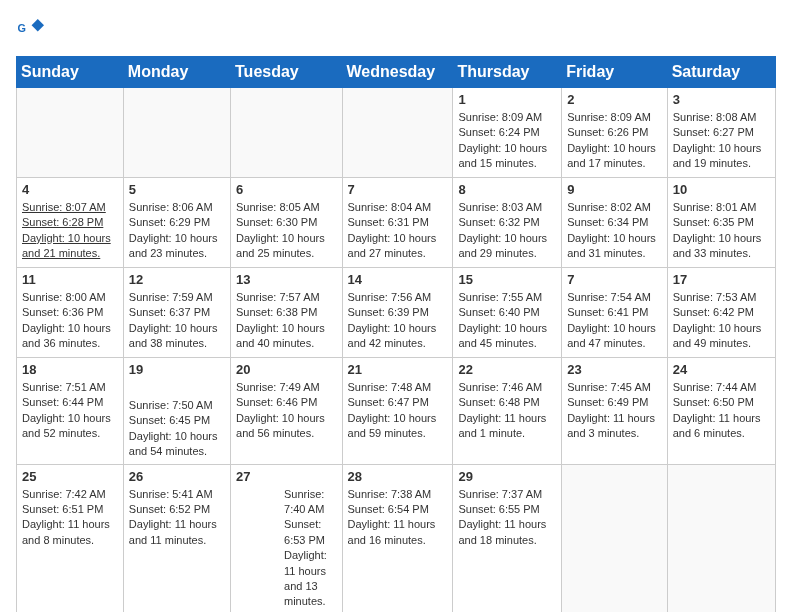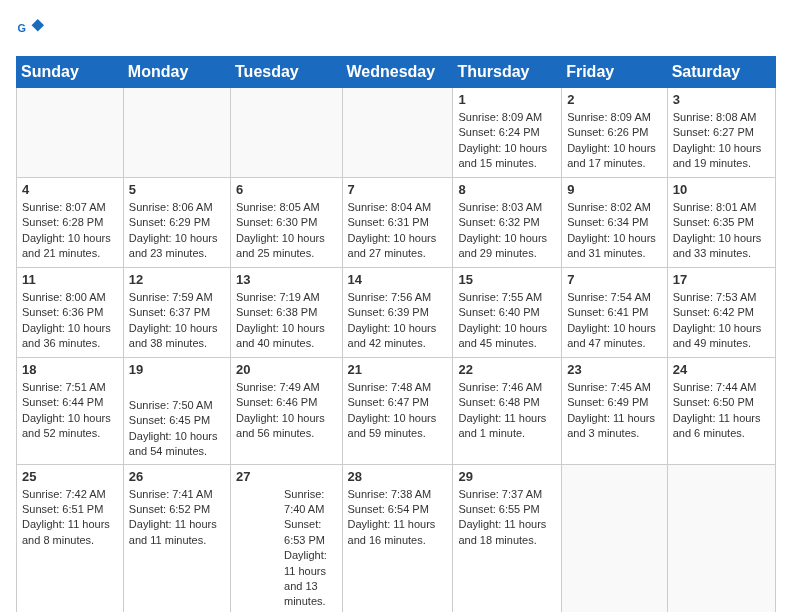--- a/index.html
+++ b/index.html
@@ -130,21 +130,21 @@
           <div class="day-num">3</div>
           <div class="day-info" style="white-space: pre-line;">Sunrise: 8:08 AM
 Sunset: 6:27 PM
 Daylight: 10 hours
 and 19 minutes.</div>
         </td>
       </tr>
       <tr>
         <td>
           <div class="day-num">4</div>
-          <div class="day-info" style="white-space: pre-line;">Sunrise: 8:07 AM
+          <div class="day-info" style="white-space: pre-line; text-decoration: underline;">Sunrise: 8:07 AM
 Sunset: 6:28 PM
 Daylight: 10 hours
 and 21 minutes.</div>
         </td>
         <td>
           <div class="day-num">5</div>
           <div class="day-info" style="white-space: pre-line;">Sunrise: 8:06 AM
 Sunset: 6:29 PM
 Daylight: 10 hours
 and 23 minutes.</div>
@@ -195,21 +195,21 @@
         </td>
         <td>
           <div class="day-num">12</div>
           <div class="day-info" style="white-space: pre-line;">Sunrise: 7:59 AM
 Sunset: 6:37 PM
 Daylight: 10 hours
 and 38 minutes.</div>
         </td>
         <td>
           <div class="day-num">13</div>
-          <div class="day-info" style="white-space: pre-line;">Sunrise: 7:19 AM
+          <div class="day-info" style="white-space: pre-line;">Sunrise: 7:57 AM
 Sunset: 6:38 PM
 Daylight: 10 hours
 and 40 minutes.</div>
         </td>
         <td>
           <div class="day-num">14</div>
           <div class="day-info" style="white-space: pre-line;">Sunrise: 7:56 AM
 Sunset: 6:39 PM
 Daylight: 10 hours
 and 42 minutes.</div>
@@ -290,21 +290,21 @@
       <tr>
         <td>
           <div class="day-num">25</div>
           <div class="day-info" style="white-space: pre-line;">Sunrise: 7:42 AM
 Sunset: 6:51 PM
 Daylight: 11 hours
 and 8 minutes.</div>
         </td>
         <td>
           <div class="day-num">26</div>
-          <div class="day-info" style="white-space: pre-line;">Sunrise: 7:41 AM
+          <div class="day-info" style="white-space: pre-line;">Sunrise: 5:41 AM
 Sunset: 6:52 PM
 Daylight: 11 hours
 and 11 minutes.</div>
         </td>
         <td>
           <div class="day-num">27</div>
           <div class="day-info" style="white-space: pre-line; margin-left: 48px;">Sunrise: 7:40 AM
 Sunset: 6:53 PM
 Daylight: 11 hours
 and 13 minutes.</div>

